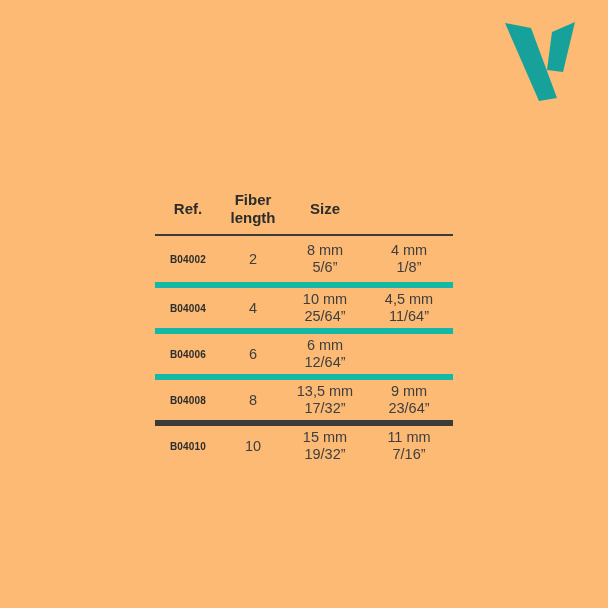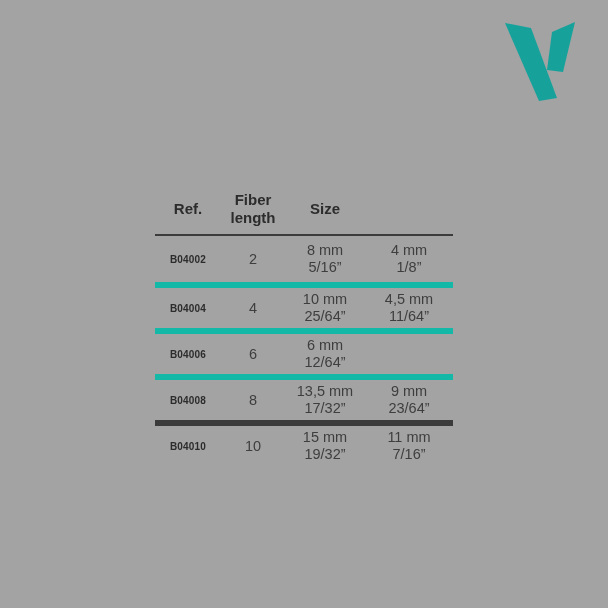--- a/index.html
+++ b/index.html
@@ -1,20 +1,20 @@
 <!DOCTYPE html>
 <html><head>
 <meta charset="utf-8">
 <style>
   html, body { margin: 0; padding: 0; background: #ffffff; }
   .canvas {
     position: relative;
     width: 608px;
     height: 608px;
-    background: #a3a3a3;
+    background: #fdba74;
     overflow: hidden;
     font-family: "Liberation Sans", sans-serif;
   }
 
   
   .logo-svg {
     position: absolute;
     left: 492px;
     top: 16px;
     width: 90px;
@@ -90,21 +90,21 @@
       <div class="th">
           <span class="wrap">Size</span>
         </div>
     </div>
 
     <div class="grid-row tr">
       <div class="td ref">B04002</div>
       <div class="td">2</div>
       <div class="td">
         <span>8 mm</span>
-        <span>5/16”</span>
+        <span>5/6”</span>
       </div>
       <div class="td">
         <span>4 mm</span>
         <span>1/8”</span>
       </div>
     </div>
 
     <div class="grid-row tr">
       <div class="td ref">B04004</div>
       <div class="td">4</div>

